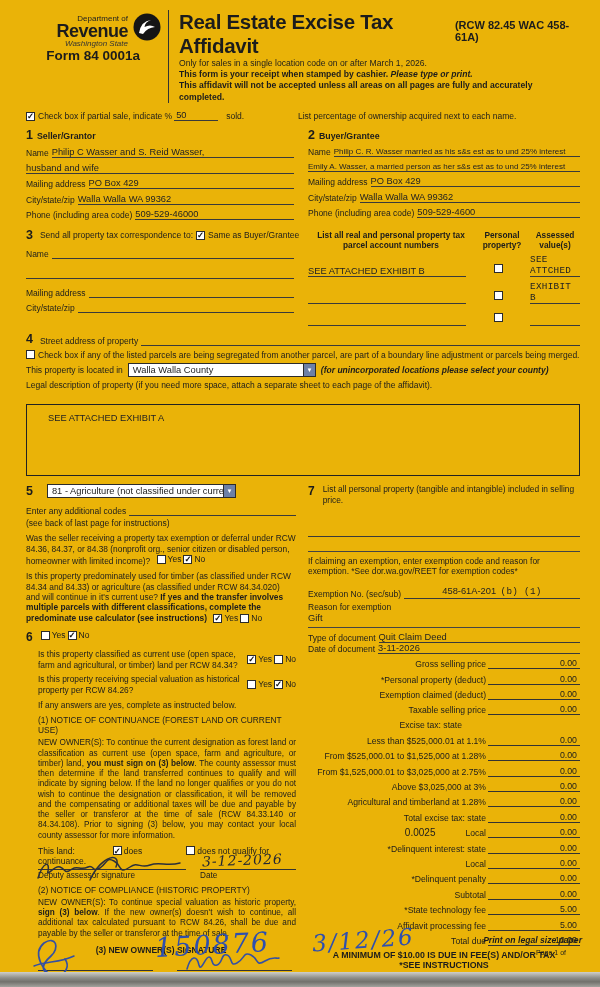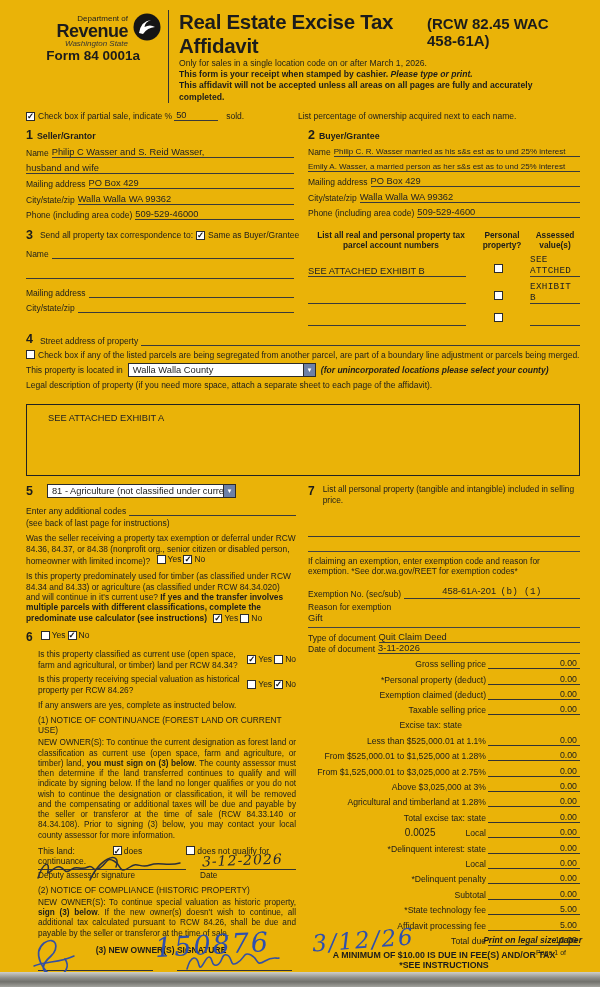--- a/index.html
+++ b/index.html
@@ -12,21 +12,21 @@
   .logo { width:132px; text-align:right; padding-top:4px; flex:none; }
   .logo-top { position:relative; padding-right:30px; }
   .dept { font-size:8px; color:#222; }
   .rev { font-size:18px; font-weight:bold; letter-spacing:-0.5px; line-height:0.9; }
   .wast { font-size:8px; font-style:italic; color:#333; padding-right:30px; }
   .logomark { position:absolute; right:-4px; top:-2px; }
   .formno { font-size:13.5px; font-weight:bold; margin-top:0; padding-right:18px; }
   .hdr-right { border-left:1.4px solid #333; padding-left:10px; flex:1; }
   .title-row { display:flex; align-items:baseline; gap:6px; }
   .title { font-size:20.5px; font-weight:bold; letter-spacing:-0.3px; }
-  .title-ref { font-size:15px; font-weight:600; }
+  .title-ref { font-size:11px; font-weight:600; }
   .sub { font-size:8.6px; line-height:1.3; }
   .sub b { font-weight:bold; }
   .it { font-style:italic; }
 
   
   .fr { display:flex; align-items:flex-end; gap:3px; }
   .grow { flex:1; border-bottom:0.9px solid #3a3a3a; min-height:10px; }
   .lbl { font-size:8.5px; white-space:nowrap; }
   .fv { font-size:9.3px; color:#222; }
   .fv-s { font-size:8px; }

